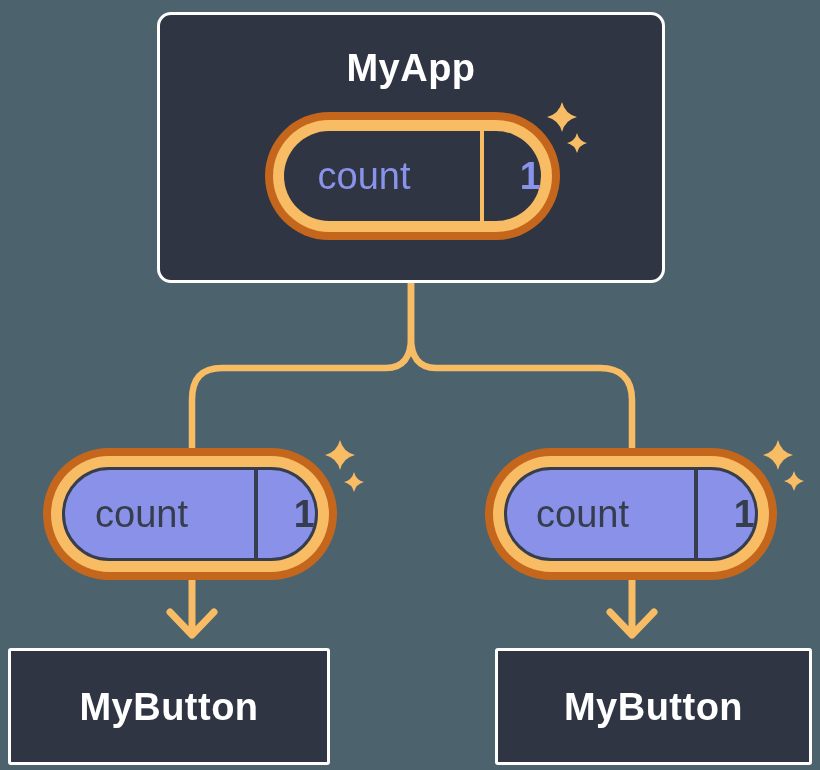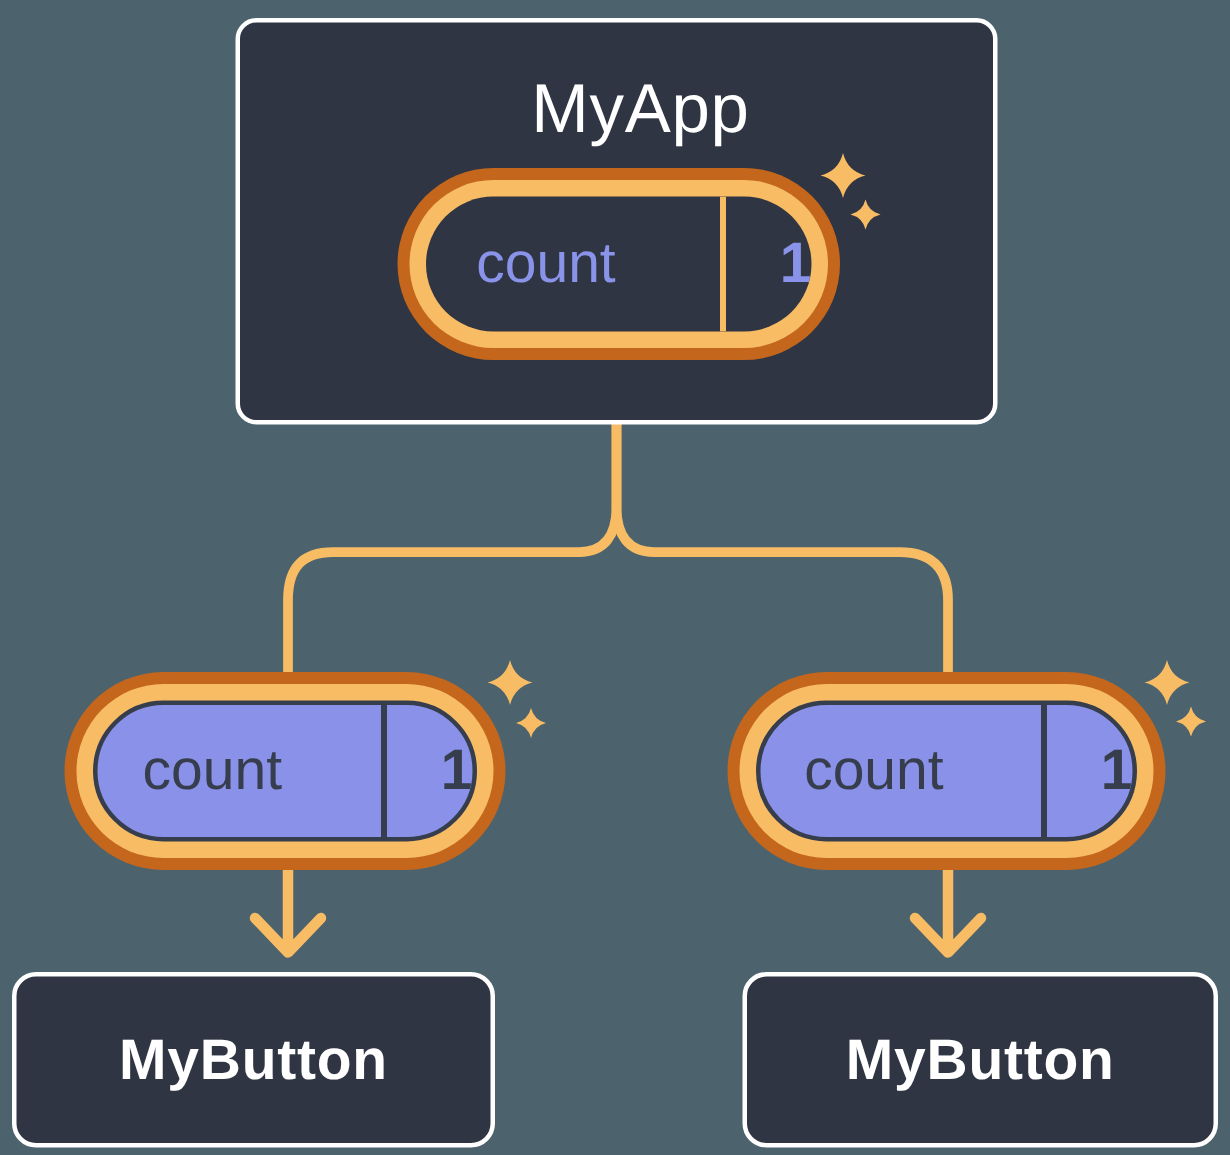--- a/index.html
+++ b/index.html
@@ -18,25 +18,25 @@
   .layer.sparkles{z-index:6;}
 
   .card{
     position:absolute;box-sizing:border-box;z-index:2;
     background:var(--card-bg);
     border:3px solid var(--card-border);
     border-radius:14px;
   }
   .root-card{left:157px;top:12px;width:508px;height:271px;}
   .root-title{
-    position:absolute;left:16px;top:34px;width:100%;
-    text-align:center;font-size:46px;font-weight:400;
+    position:absolute;left:0;top:34px;width:100%;
+    text-align:center;font-size:38px;font-weight:700;
     letter-spacing:.5px;color:var(--title-text);line-height:1;
   }
-  .child-card{display:flex;align-items:center;justify-content:center;border-radius:16px;}
+  .child-card{display:flex;align-items:center;justify-content:center;border-radius:3px;}
   .child-card .child-title{
     font-size:38px;font-weight:600;letter-spacing:.5px;
     color:var(--title-text);line-height:1;
   }
   .child-card.left{left:8px;top:648px;width:322px;height:117px;}
   .child-card.right{left:495px;top:648px;width:317px;height:117px;}
 
   
   .pill{
     position:absolute;box-sizing:border-box;z-index:3;

